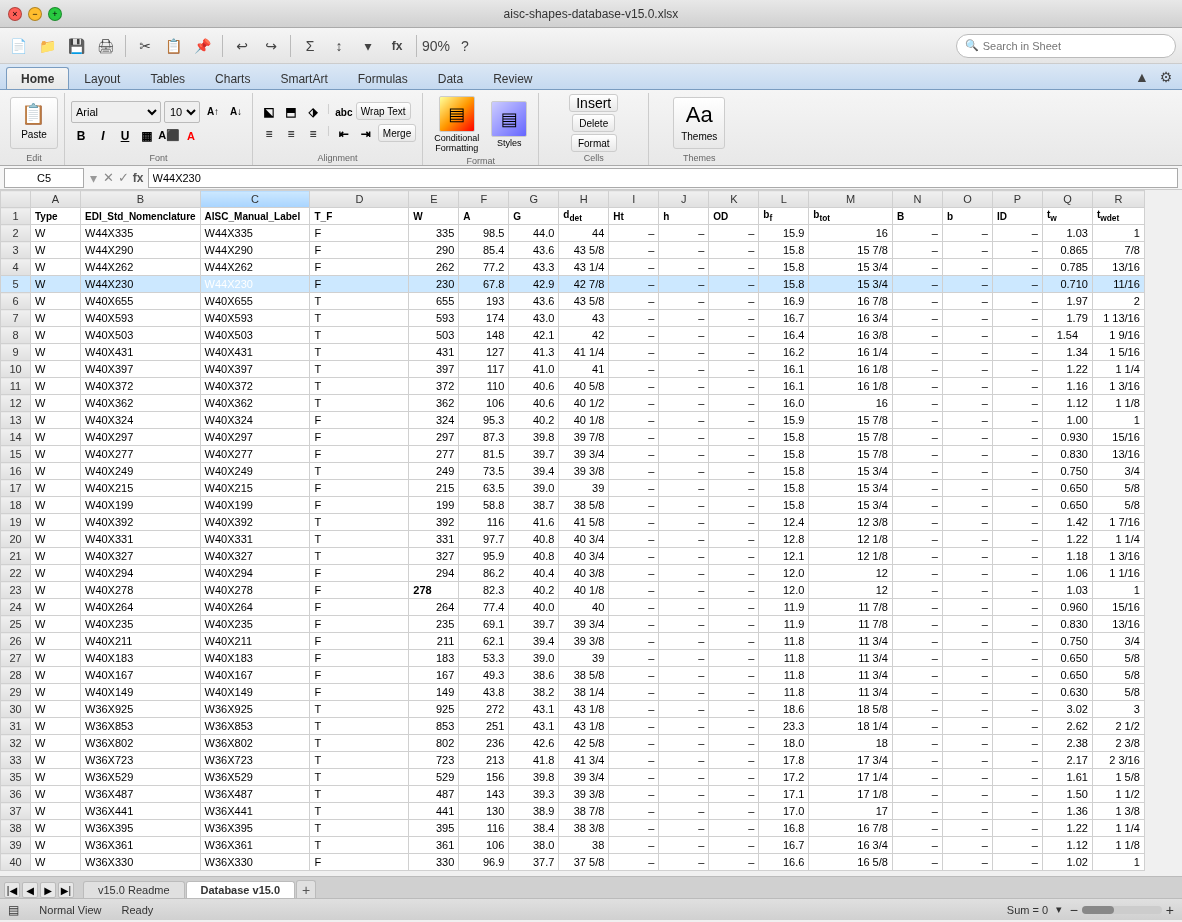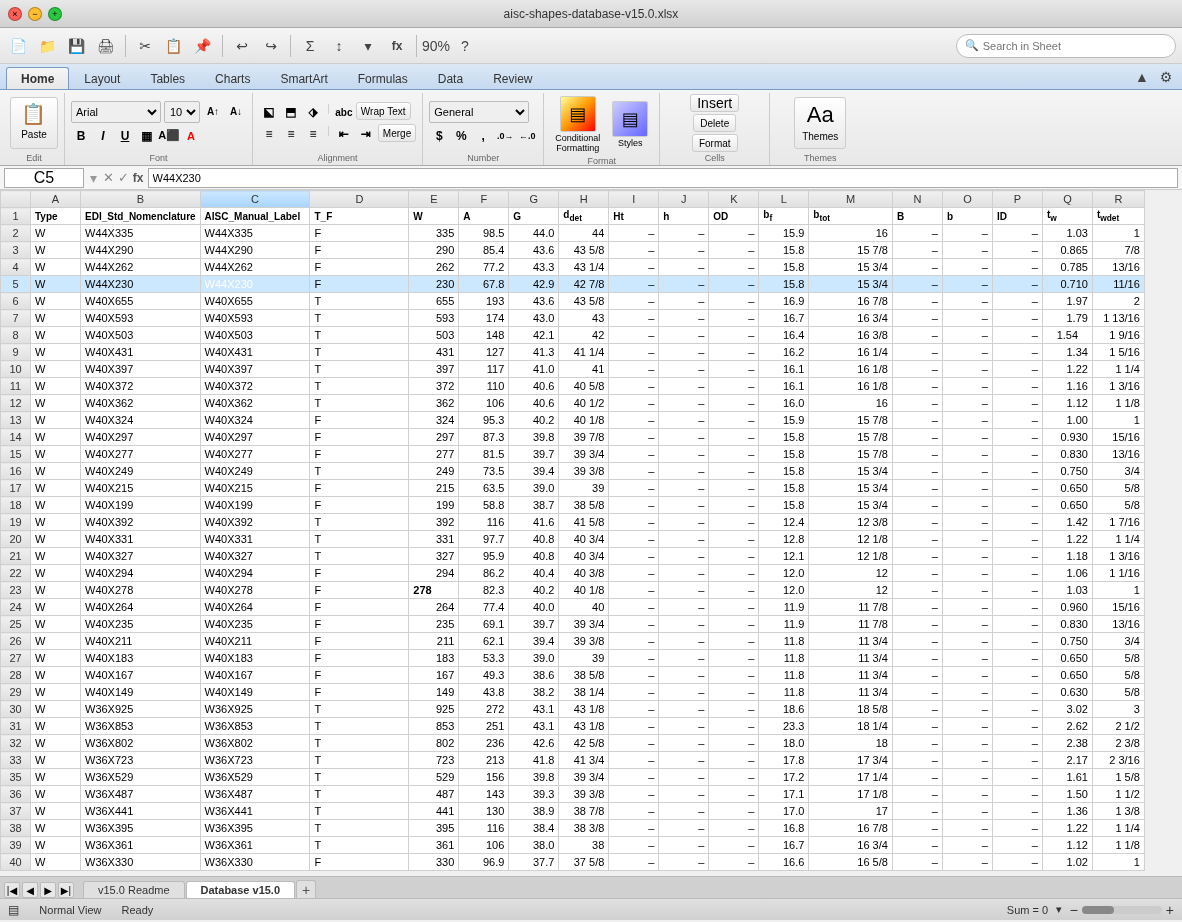--- a/index.html
+++ b/index.html
@@ -144,21 +144,21 @@
       background: #f5f5f5;
       border-bottom: 1px solid #ccc;
       padding: 0 4px;
       gap: 4px;
     }
     .cell-ref {
       width: 80px;
       height: 20px;
       border: 1px solid #aaa;
       text-align: center;
-      font-size: 16px;
+      font-size: 11px;
       background: white;
     }
     .formula-sep { color: #999; font-size: 14px; padding: 0 2px; }
     .formula-input {
       flex: 1;
       height: 20px;
       border: 1px solid #aaa;
       font-size: 11px;
       padding: 0 4px;
       background: white;
@@ -442,35 +442,20 @@
         <button class="format-icon-btn">≡</button>
         <span style="color:#ccc;margin:0 2px;">|</span>
         <button class="format-icon-btn">⇤</button>
         <button class="format-icon-btn">⇥</button>
         <button class="rbtn" style="height:18px;padding:1px 4px;font-size:10px;">Merge</button>
       </div>
     </div>
     <span class="ribbon-group-label">Alignment</span>
   </div>
 
-  <div class="ribbon-group" style="min-width:100px;">
-    <div class="ribbon-controls" style="flex-direction:column;gap:3px;align-items:flex-start;">
-      <select class="num-format-select">
-        <option>General</option>
-      </select>
-      <div style="display:flex;gap:2px;align-items:center;">
-        <button class="format-icon-btn">$</button>
-        <button class="format-icon-btn">%</button>
-        <button class="format-icon-btn">,</button>
-        <button class="format-icon-btn" style="font-size:9px;">.0→</button>
-        <button class="format-icon-btn" style="font-size:9px;">←.0</button>
-      </div>
-    </div>
-    <span class="ribbon-group-label">Number</span>
-  </div>
 
   <div class="ribbon-group" style="min-width:110px;">
     <div class="ribbon-controls" style="justify-content:space-around;">
       <div class="cond-format-btn">
         <div style="width:36px;height:36px;background:linear-gradient(135deg,#ff9,#f90,#f00);border:1px solid #ccc;border-radius:2px;display:flex;align-items:center;justify-content:center;font-size:18px;">▤</div>
         <span style="font-size:9px;text-align:center;">Conditional<br>Formatting</span>
       </div>
       <div class="cond-format-btn">
         <div style="width:36px;height:36px;background:linear-gradient(135deg,#ccf,#66f);border:1px solid #ccc;border-radius:2px;display:flex;align-items:center;justify-content:center;font-size:18px;">▤</div>
         <span style="font-size:9px;text-align:center;">Styles</span>

